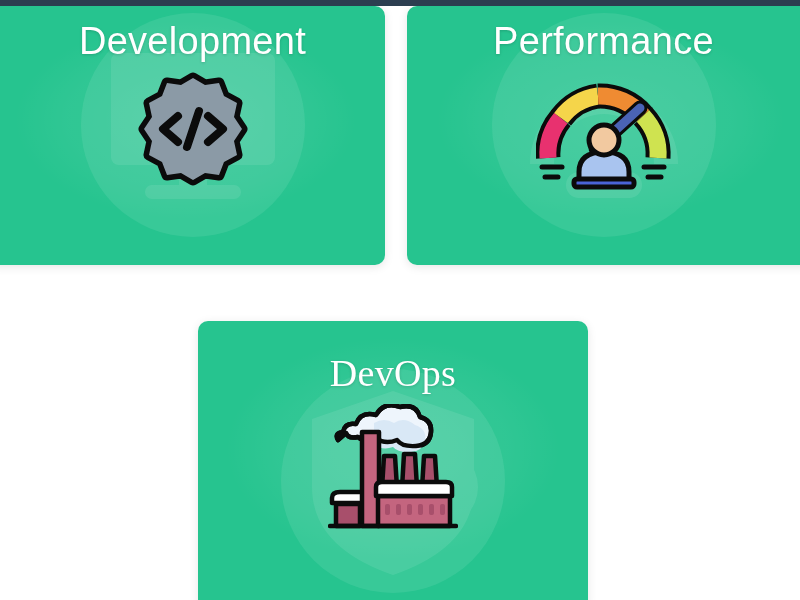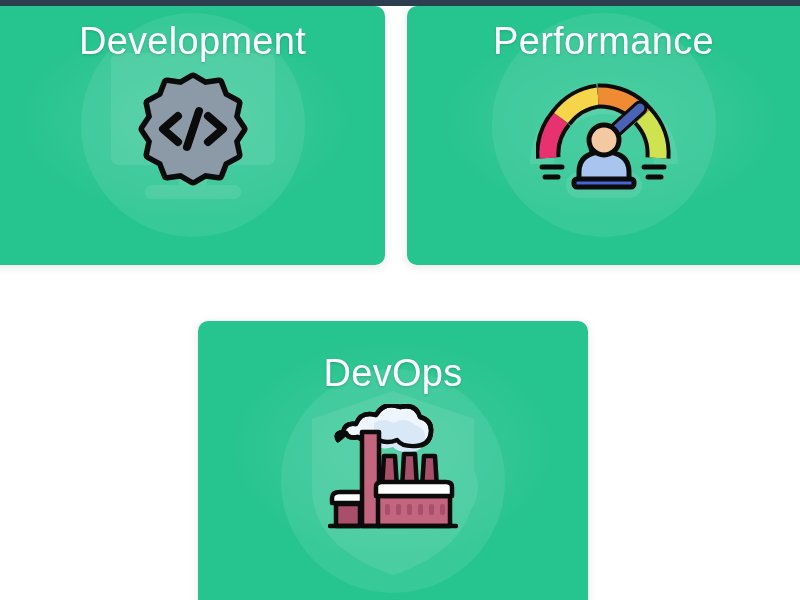--- a/index.html
+++ b/index.html
@@ -122,21 +122,21 @@
   #card-performance .watermark  { margin-left: -119px; }
   #card-performance .ghost      { left: calc(50% - 7px); }
 
   
   #card-devops {
     left: 198px;
     top: 321px;
     width: 390px;
     height: 290px;
   }
-  #card-devops .card-title { top: 33px; }
+  #card-devops .card-title { top: 33px; font-family: Liberation Serif, serif; }
   #card-devops .card-icon  { top: 83px; }
   #card-devops .watermark  { top: 160px; margin-top: -112px; }
   #card-devops .ghost      { top: 162px; }
 </style>
 </head>
 <body>
 
 <div id="top-bar"></div>
 
 <div class="card" id="card-development">

